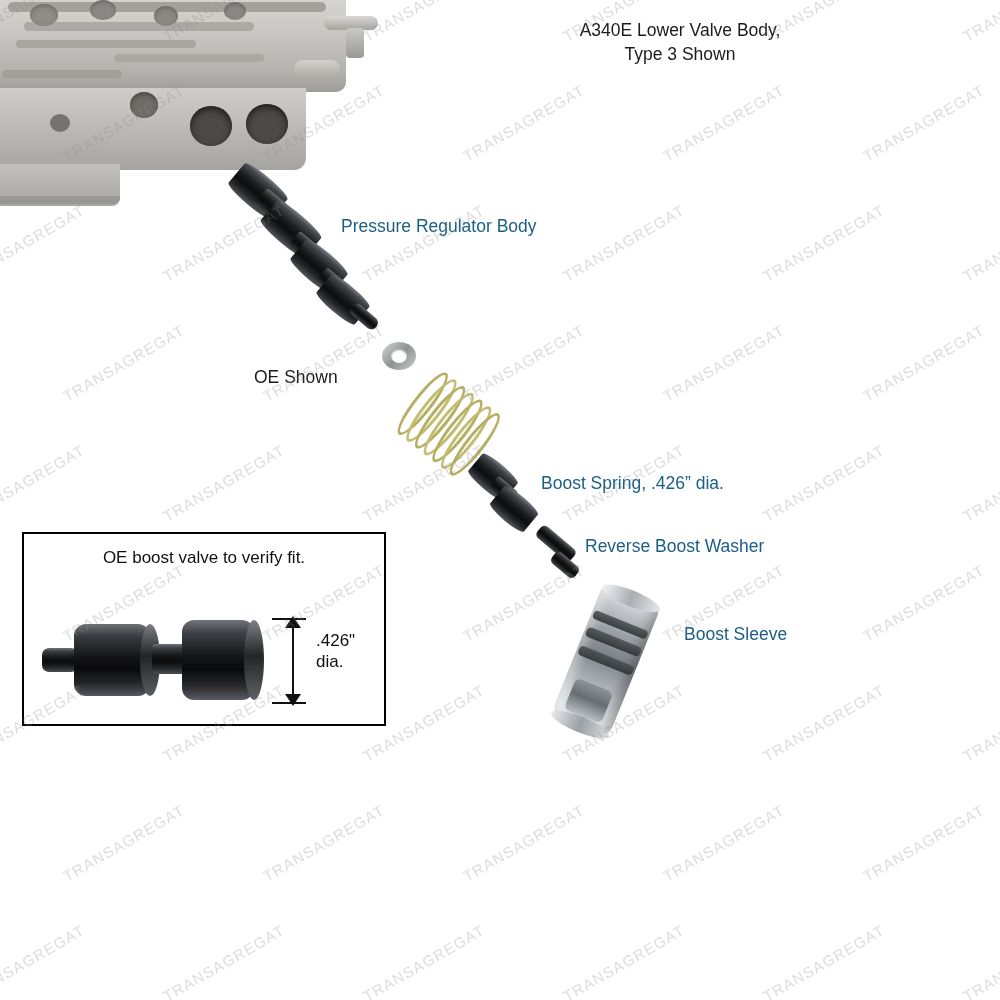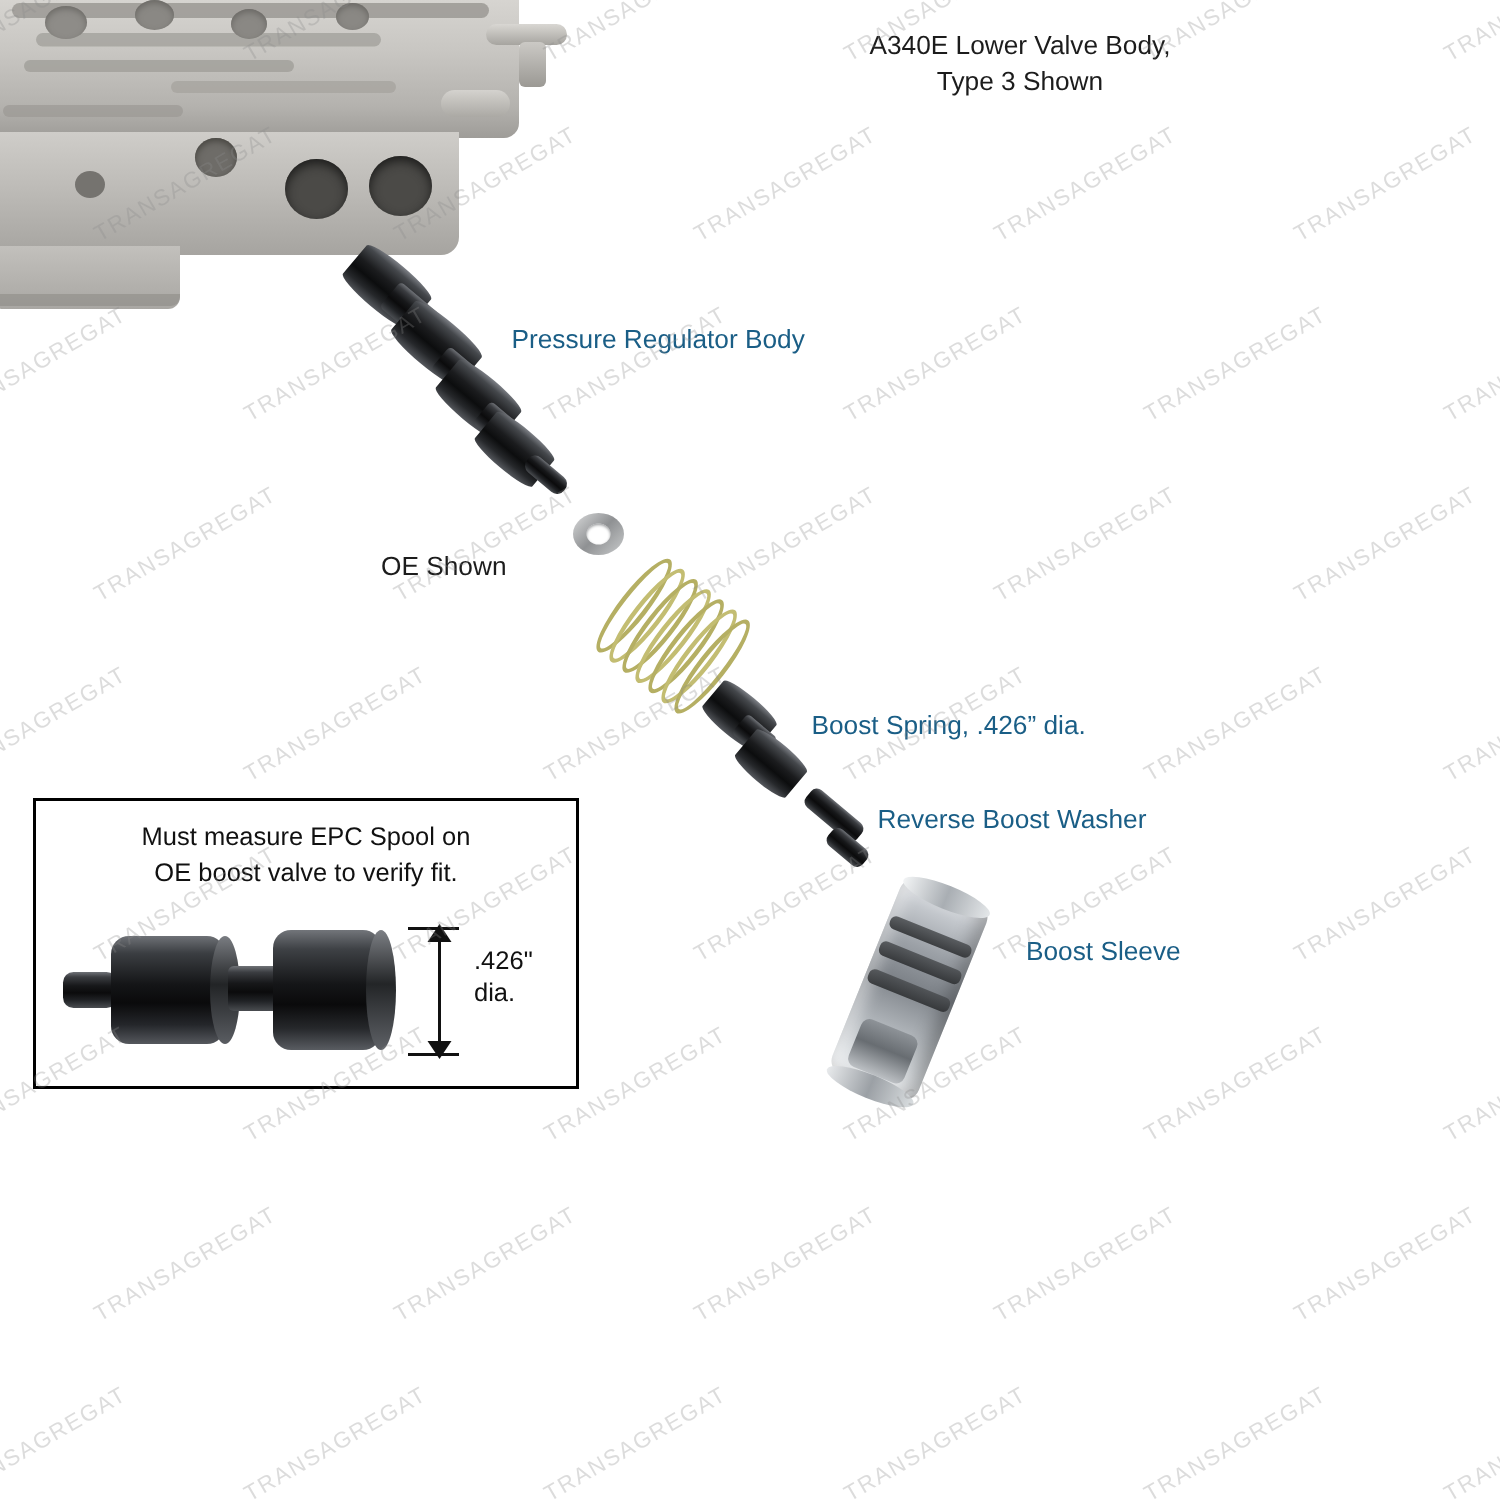--- a/index.html
+++ b/index.html
@@ -245,21 +245,20 @@
 
       <div style="position:absolute;left:14px;top:138px;width:62px;height:16px;border-radius:50%;
            background:linear-gradient(to right,#e8eaec,#9ba0a5,#dadee0);"></div>
     </div>
   </div>
 
   <div class="label" style="left:684px;top:624px;">Boost Sleeve</div>
 
   <div id="inset">
     <div class="inset-text">
-      <div>Must measure EPC Spool on</div>
       <div>OE boost valve to verify fit.</div>
     </div>
 
     <div style="position:absolute;left:18px;top:76px;width:250px;height:100px;">
 
       <div class="blk" style="position:absolute;left:0px;top:38px;width:36px;height:24px;border-radius:7px;"></div>
 
       <div style="position:absolute;left:32px;top:14px;width:76px;height:72px;border-radius:12px;
            background:linear-gradient(to bottom,#6e7176 0%,#3b3e42 16%,#141517 45%,#0a0a0b 62%,#24262a 82%,#55585d 100%);"></div>
       <div style="position:absolute;left:98px;top:14px;width:20px;height:72px;border-radius:50%;

